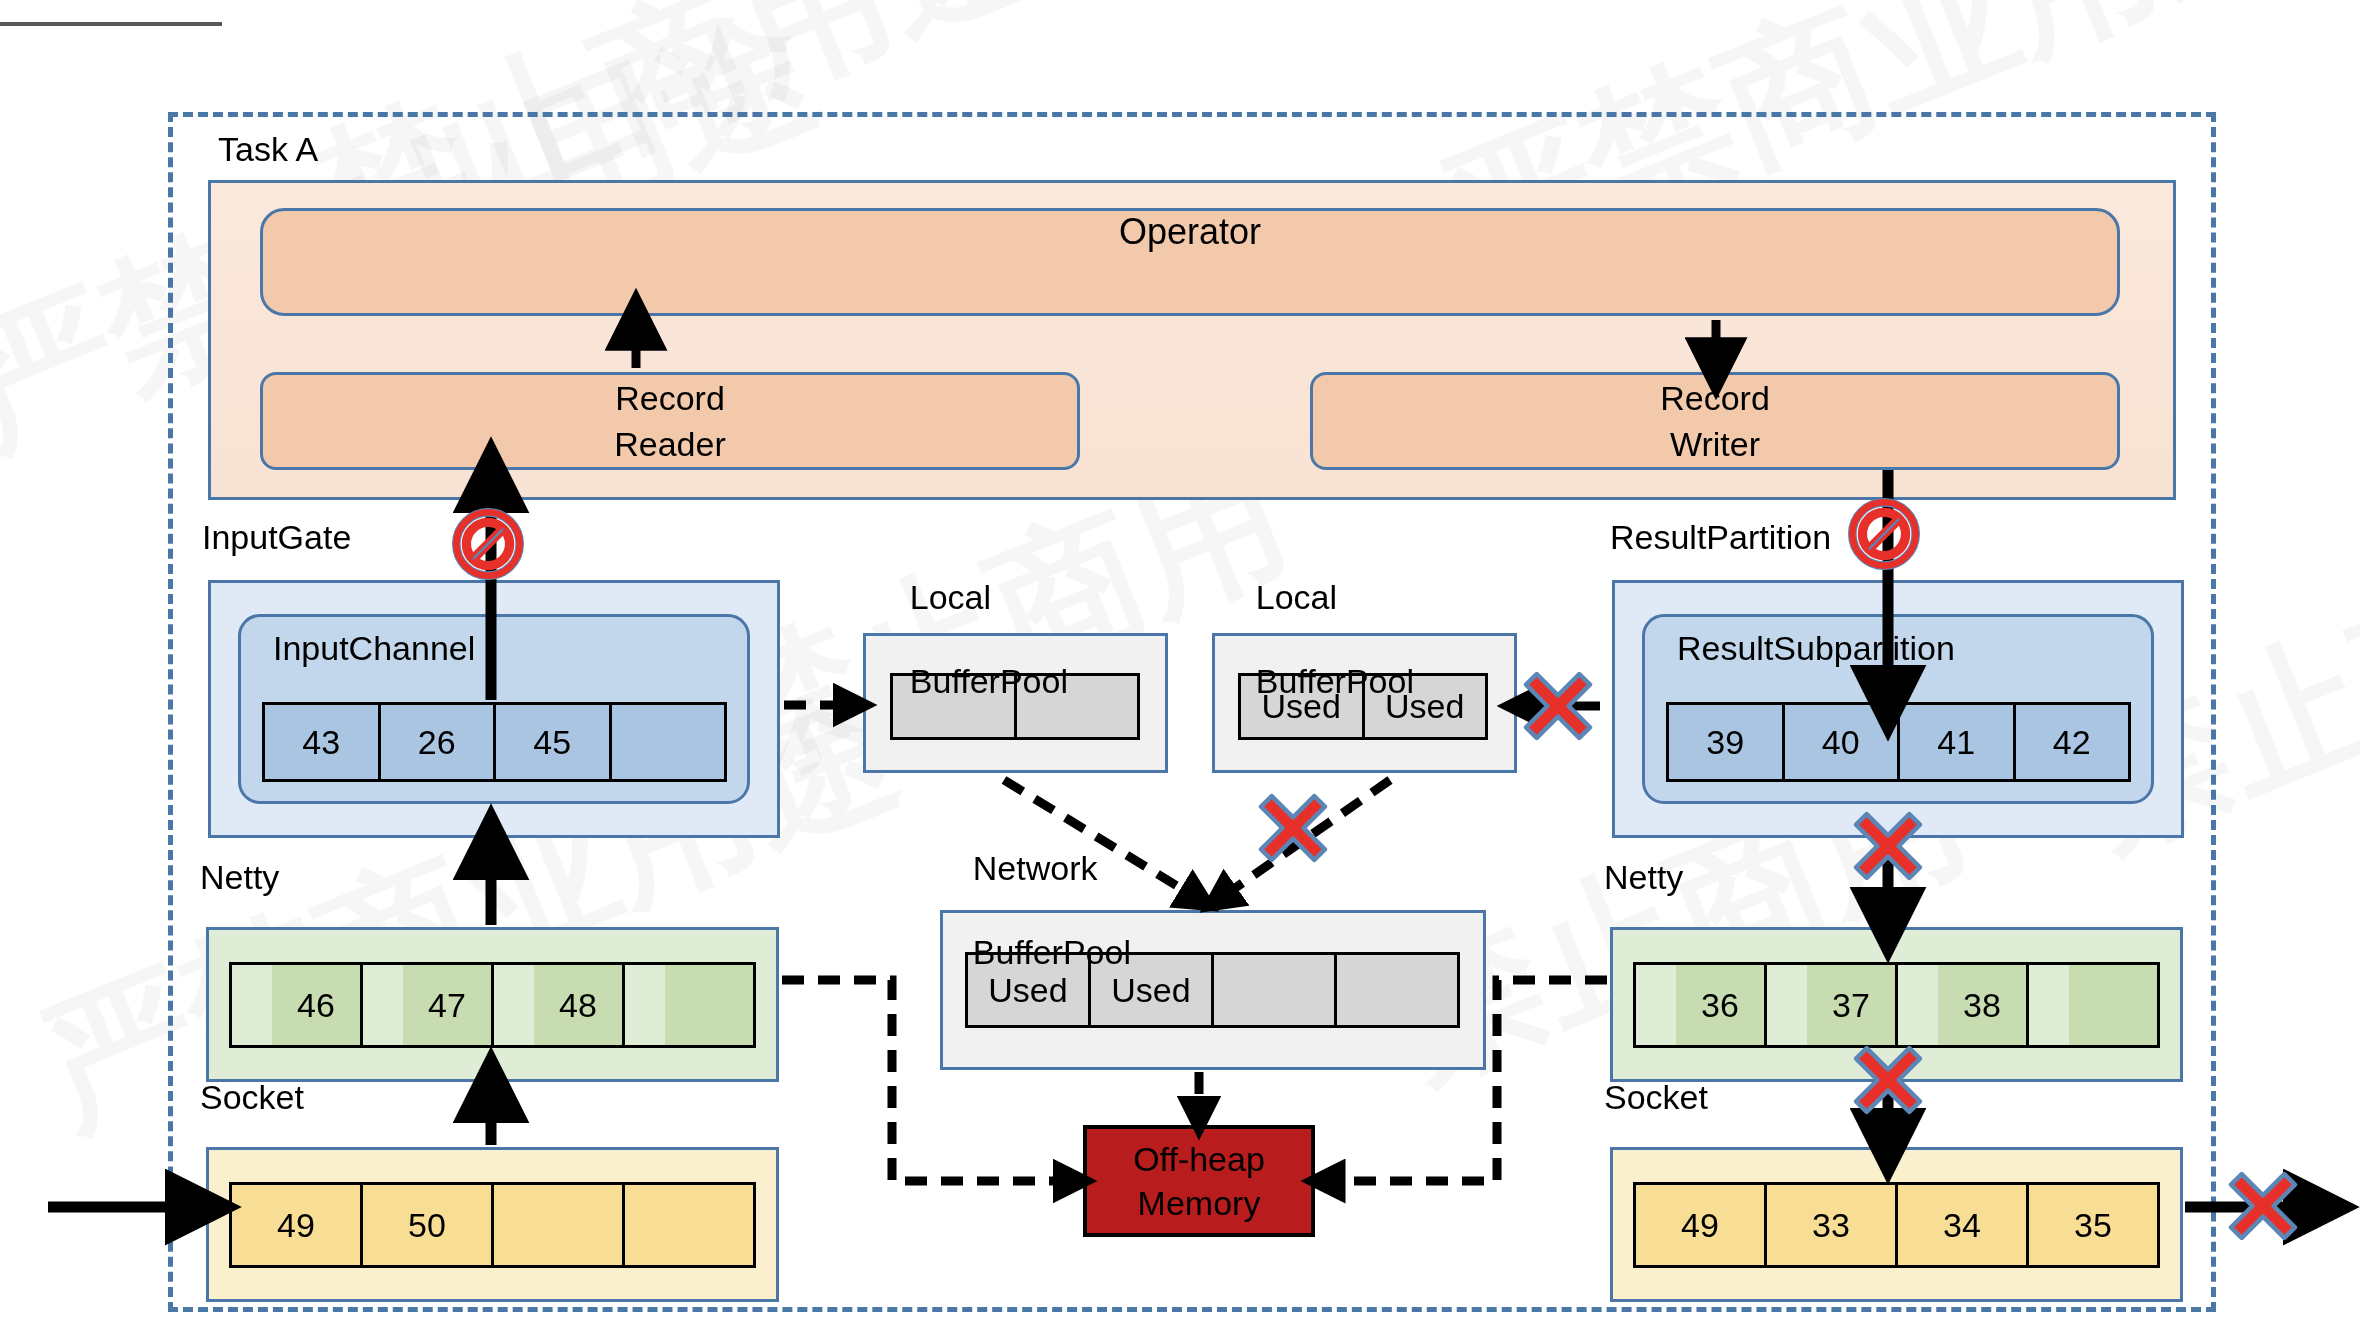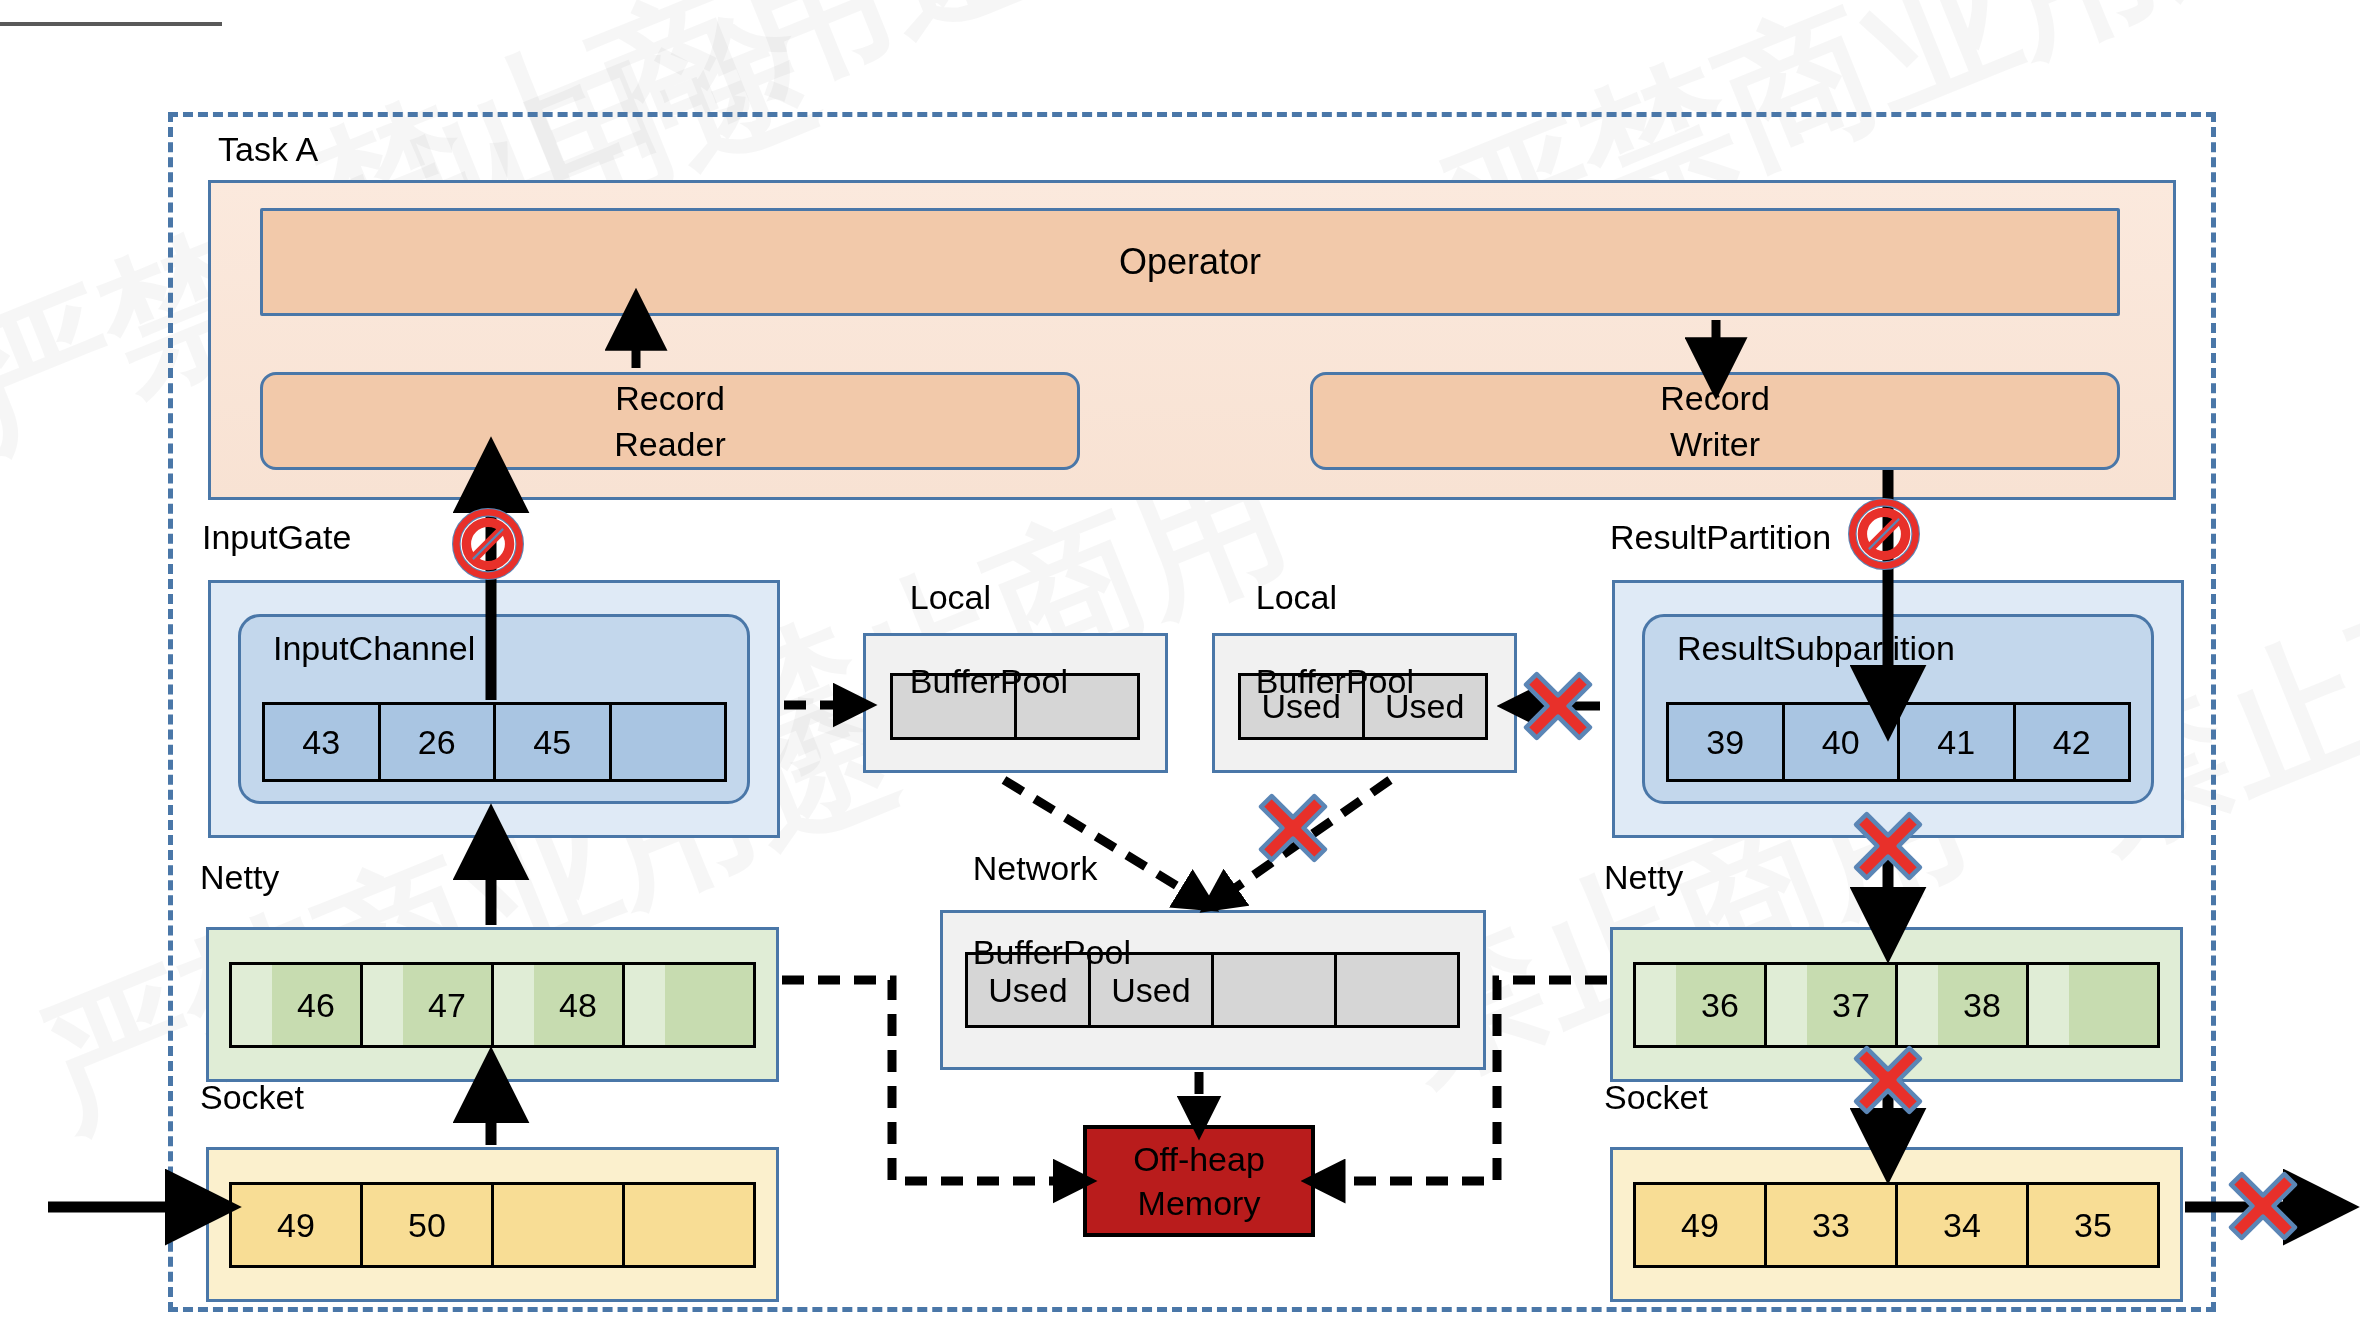--- a/index.html
+++ b/index.html
@@ -79,23 +79,23 @@
     border: 3px solid #4a77a8;
     box-sizing: border-box;
     z-index: 2;
   }
   .op-box {
     position: absolute;
     left: 260px; top: 208px;
     width: 1860px; height: 108px;
     background: #f2c9aa;
     border: 3px solid #4a77a8;
-    border-radius: 2px;
-    box-sizing: border-box;
-    display: flex; align-items: center; justify-content: center;
+    border-radius: 24px;
+    box-sizing: border-box;
+    display: flex; justify-content: center;
     font-size: 36px;
     z-index: 3;
   }
   .rr-box {
     position: absolute;
     top: 372px;
     height: 98px;
     background: #f2c9aa;
     border: 3px solid #4a77a8;
     border-radius: 16px;

